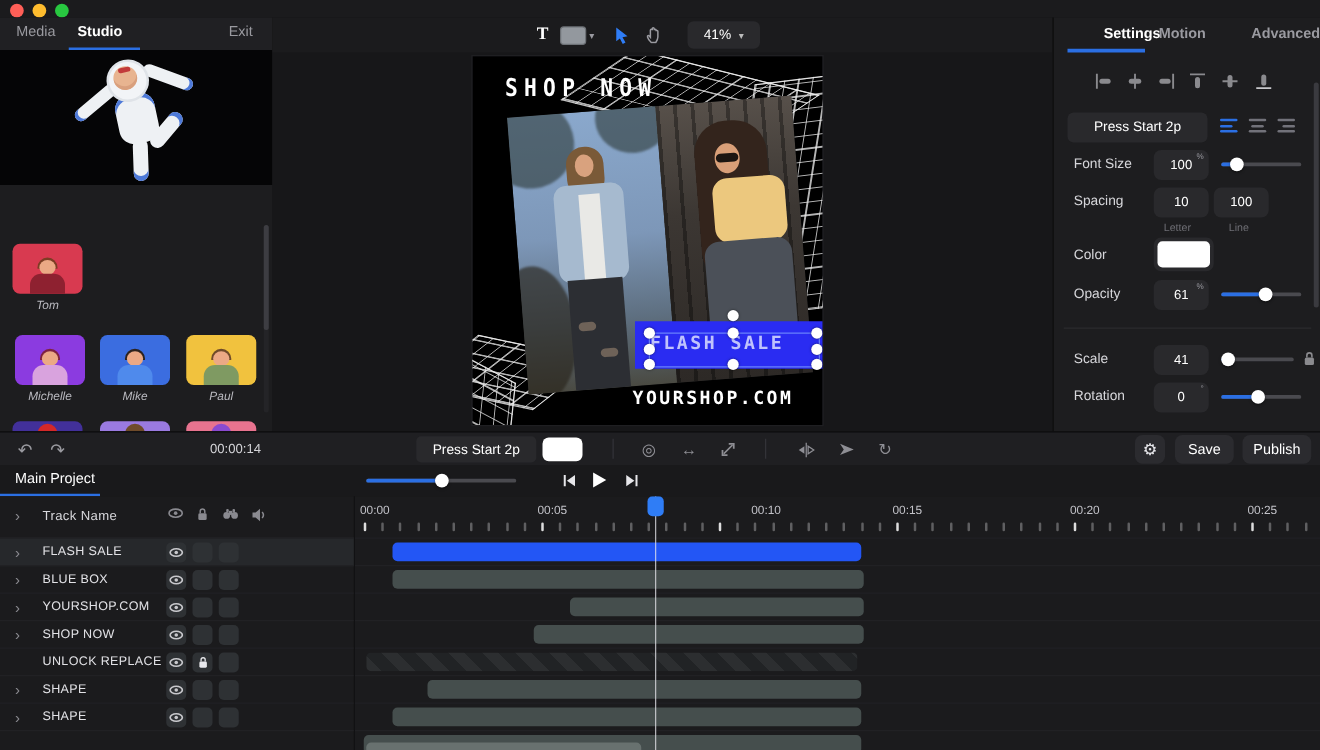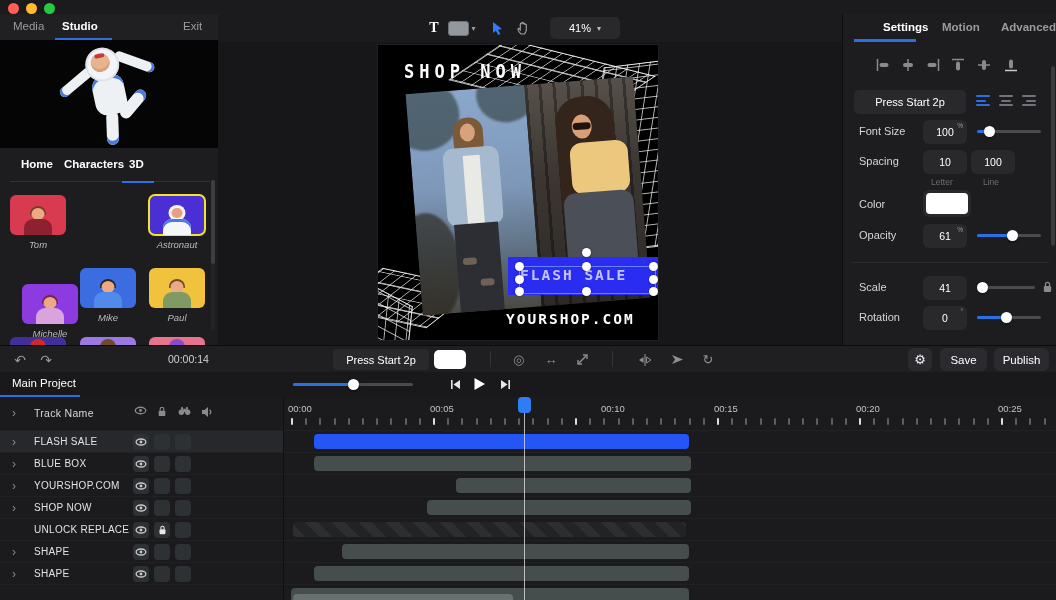--- a/index.html
+++ b/index.html
@@ -51,21 +51,21 @@
   
   #center{position:absolute;left:218px;top:14px;width:624px;height:331px;background:#171719;}
   #canvas-toolbar{position:absolute;left:0;top:0;width:100%;height:28px;background:#1b1b1d;}
   .cticon{position:absolute;top:4px;height:20px;display:flex;align-items:center;justify-content:center;}
   #texttool{left:208px;width:16px;color:#fff;font-family:"Liberation Serif",serif;font-weight:bold;font-size:14px;}
   #swatch-tool{left:230px;width:28px;}
   #swatch-tool .sw{width:19px;height:13px;border-radius:3px;background:#93989e;border:1px solid #6e7277;}
   #swatch-tool .car{color:#9a9aa0;font-size:8px;margin-left:2px;}
   #cursor-tool{left:271px;width:16px;}
   #hand-tool{left:297px;width:16px;}
-  #zoom-btn{position:absolute;left:332px;top:3px;width:70px;height:22px;background:#29292c;border-radius:5px;
+  #zoom-btn{position:absolute;left:332px;top:3px;width:58px;height:22px;background:#29292c;border-radius:5px;
             display:flex;align-items:center;justify-content:center;gap:6px;color:#fff;font-size:11px;cursor:pointer;}
   #zoom-btn .car{font-size:8px;color:#bbb;}
   #canvas{position:absolute;left:160px;top:31px;width:280px;height:295px;background:#000;overflow:hidden;outline:1px solid #1f1f22;}
   .gridface{position:absolute;border:1px solid rgba(240,240,240,.8);
     background-image:repeating-linear-gradient(0deg,rgba(240,240,240,.75) 0 1px,transparent 1px 11px),
                      repeating-linear-gradient(90deg,rgba(240,240,240,.75) 0 1px,transparent 1px 11px);}
   #cube-tr-top{left:98px;top:6px;width:150px;height:52px;transform:rotate(14deg) skewX(-42deg);}
   #cube-tr-side{left:212px;top:16px;width:80px;height:190px;transform:rotate(9deg) skewY(-16deg);}
   #cube-bl-top{left:-22px;top:228px;width:95px;height:48px;transform:rotate(12deg) skewX(-40deg);}
   #cube-bl-side{left:-28px;top:246px;width:58px;height:80px;transform:rotate(6deg) skewY(22deg);}
@@ -196,49 +196,32 @@
         <i class="a-arm-l"></i>
           <i class="a-arm-r"></i>
           <i class="a-leg-l"></i>
           <i class="a-leg-r"></i>
         <i class="a-torso"></i>
           <i class="a-helmet"></i>
           <i class="a-visor"></i>
           <i class="a-hairline"></i>
       </div>
     </div>
-    <div id="char-tabs">
-      <span class="ctab" style="left:21px">Home</span>
-      <span class="ctab" style="left:64px">Characters</span>
-      <span class="ctab" style="left:129px">3D</span>
-      <div class="divider"></div>
-      <div id="tab3d-underline"></div>
-    </div>
     <div id="char-grid">
         <div class="char-cell" style="left: 10px; top: 5px;">
           <div class="char-card" style="background: rgb(216, 58, 80);">
             <div class="fig" style="--hair: #7c3d24; --shirt: #8e2130;">
               <i class="hair"></i>
               <i class="head"></i>
               <i class="body"></i>
             </div>
           </div>
           <div class="char-label">Tom</div>
         </div>
-        <div class="char-cell" style="left: 149px; top: 5px;">
-          <div class="char-card selected" style="background: rgb(74, 48, 212);">
-            <div class="fig helmet" style="--hair: #f4f6f8; --shirt: #f4f6f8;">
-              <i class="head"></i>
-              <i class="visor"></i>
-              <i class="body"></i>
-            </div>
-          </div>
-          <div class="char-label">Astronaut</div>
-        </div>
-        <div class="char-cell" style="left: 22px; top: 78px; margin-top: 16px;">
+        <div class="char-cell" style="left: 12px; top: 78px;">
           <div class="char-card" style="background: rgb(139, 59, 224);">
             <div class="fig" style="--hair: #7e2340; --shirt: #d9a3de;">
               <i class="hair"></i>
               <i class="head"></i>
               <i class="body"></i>
             </div>
           </div>
           <div class="char-label">Michelle</div>
         </div>
         <div class="char-cell" style="left: 80px; top: 78px;">
@@ -342,21 +325,21 @@
       <span class="handle" style="left:204px;top:242px"></span>
       <span class="handle" style="left:271px;top:242px"></span>
       <span class="handle" style="left:204px;top:203px"></span>
 
       <div class="pixeltext abs" id="website">YOURSHOP.COM</div>
     </div>
   </div>
 
   <div id="right-panel">
     <span class="rtab active" style="left:40px">Settings</span>
-    <span class="rtab" style="left:99px">Motion</span>
+    <span class="rtab" style="left:84px">Motion</span>
     <span class="rtab" style="left:158px">Advanced</span>
     <div id="settings-underline"></div>
 
     <div id="align-row">
       <span class="alico" style="left:32px">
         <svg width="16" height="16" viewBox="0 0 16 16">
             <line x1="2.5" y1="2" x2="2.5" y2="14" stroke="currentColor" stroke-width="1.5"></line>
             <rect x="4.5" y="6" width="9" height="4" rx="2" fill="currentColor"></rect>
           </svg>
         </span>

